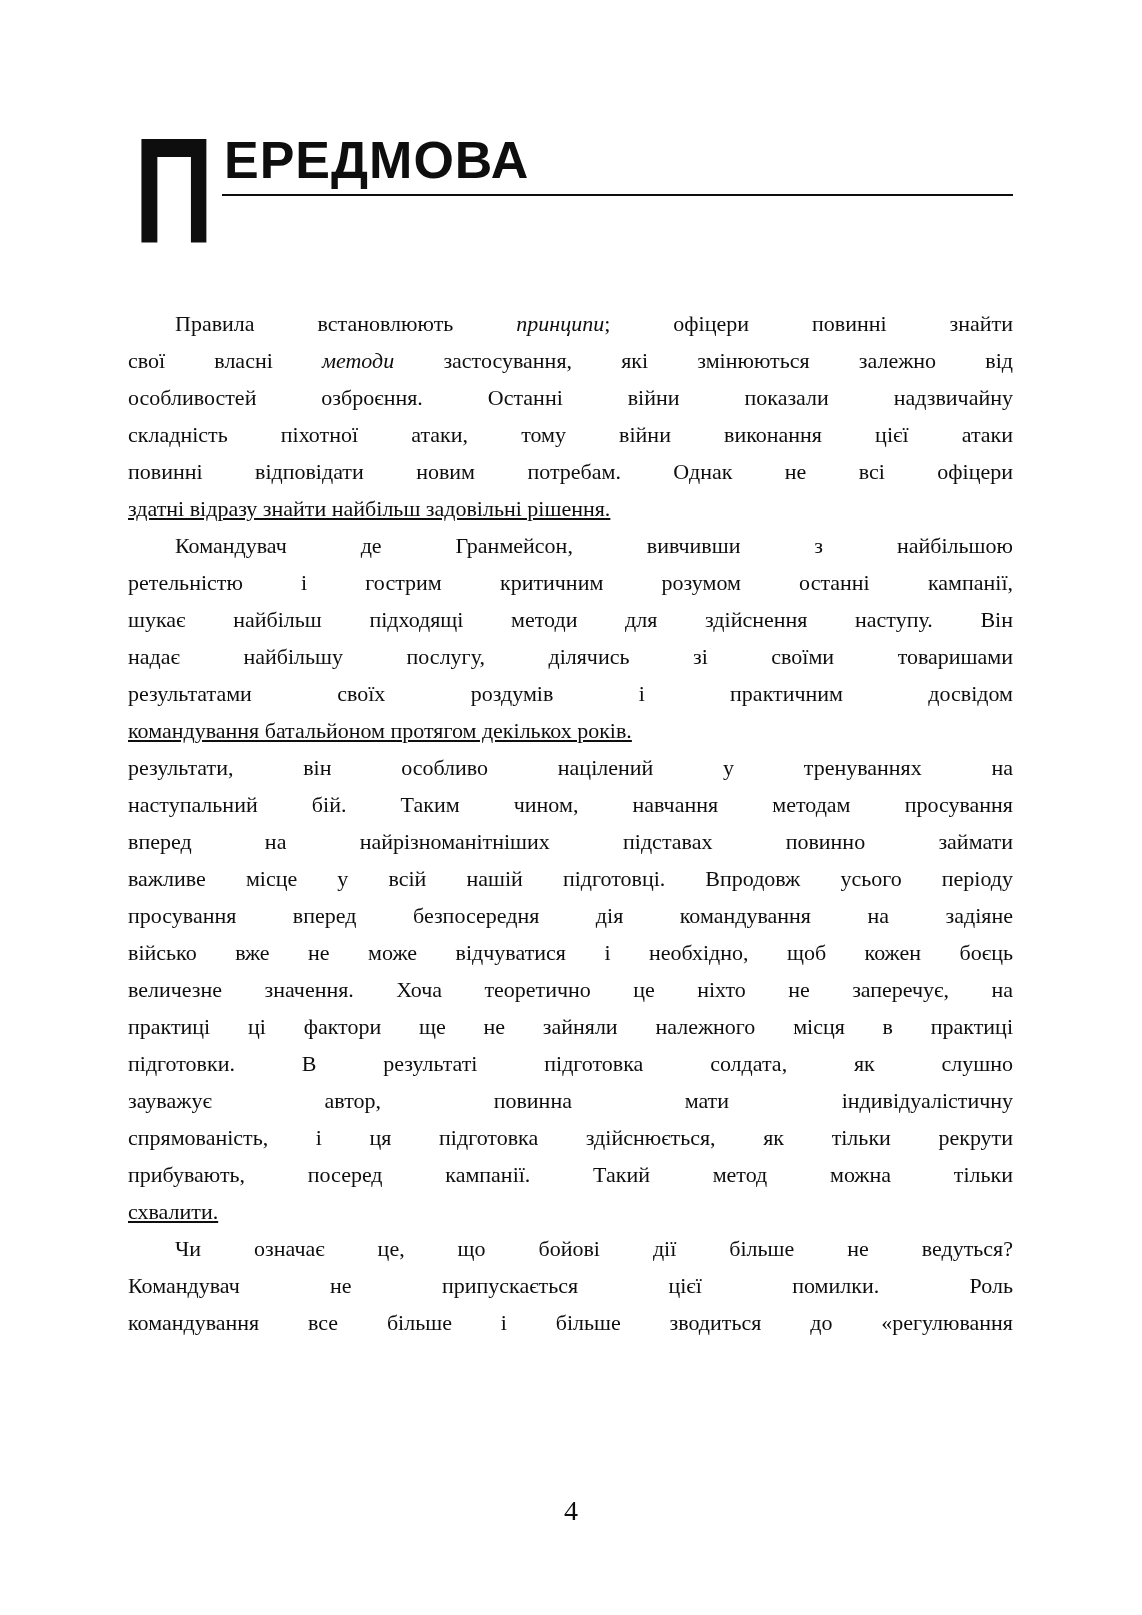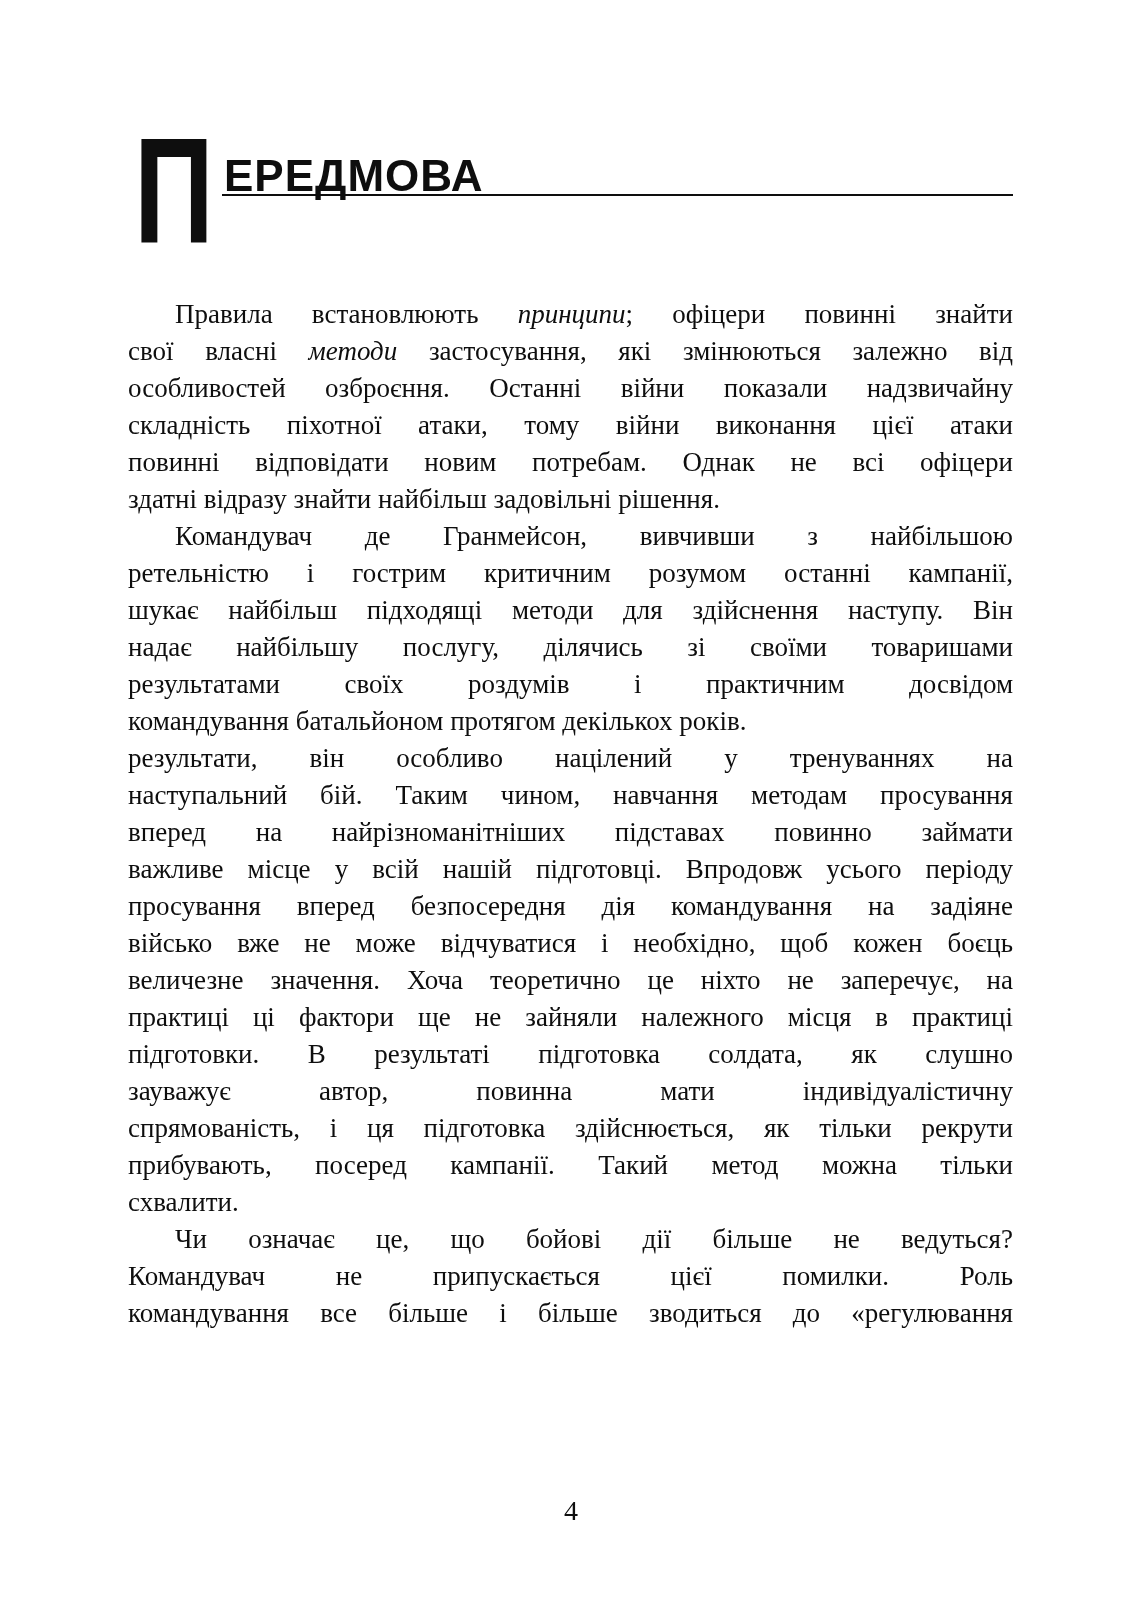--- a/index.html
+++ b/index.html
@@ -27,49 +27,48 @@
     transform: scaleX(0.74);
     transform-origin: 0 0;
     color: var(--ink, #0e0e0e);
   }
   .chapter-title {
     position: absolute;
     left: 224px;
     top: 134px;
     font-family: "Liberation Sans", "DejaVu Sans", sans-serif;
     font-weight: 700;
-    font-size: 44px;
+    font-size: 52px;
     line-height: 1;
     letter-spacing: 1px;
     color: var(--ink, #0e0e0e);
-    margin-top: 20px;
   }
   .heading-rule {
     position: absolute;
     left: 222px;
     top: 194px;
     width: 791px;
     height: 2px;
     background: var(--ink, #000000);
   }
   .body-text {
     position: absolute;
     left: 128px;
-    top: 296px;
+    top: 305px;
     width: 885px;
-    font-size: 27px;
+    font-size: 22px;
     line-height: 37px;
   }
   .paragraph { margin: 0; }
   .line {
     text-align: justify;
     text-align-last: justify;
   }
   .line.indent { text-indent: 47px; }
-  .line.endline { text-align-last: left; }
+  .line.endline { text-align-last: left; text-decoration: underline; }
   .it { font-style: italic; }
   .pagenum {
     position: absolute;
     left: 0;
     top: 1494px;
     width: 1142px;
     text-align: center;
     font-size: 28px;
     line-height: 1.2;
   }

